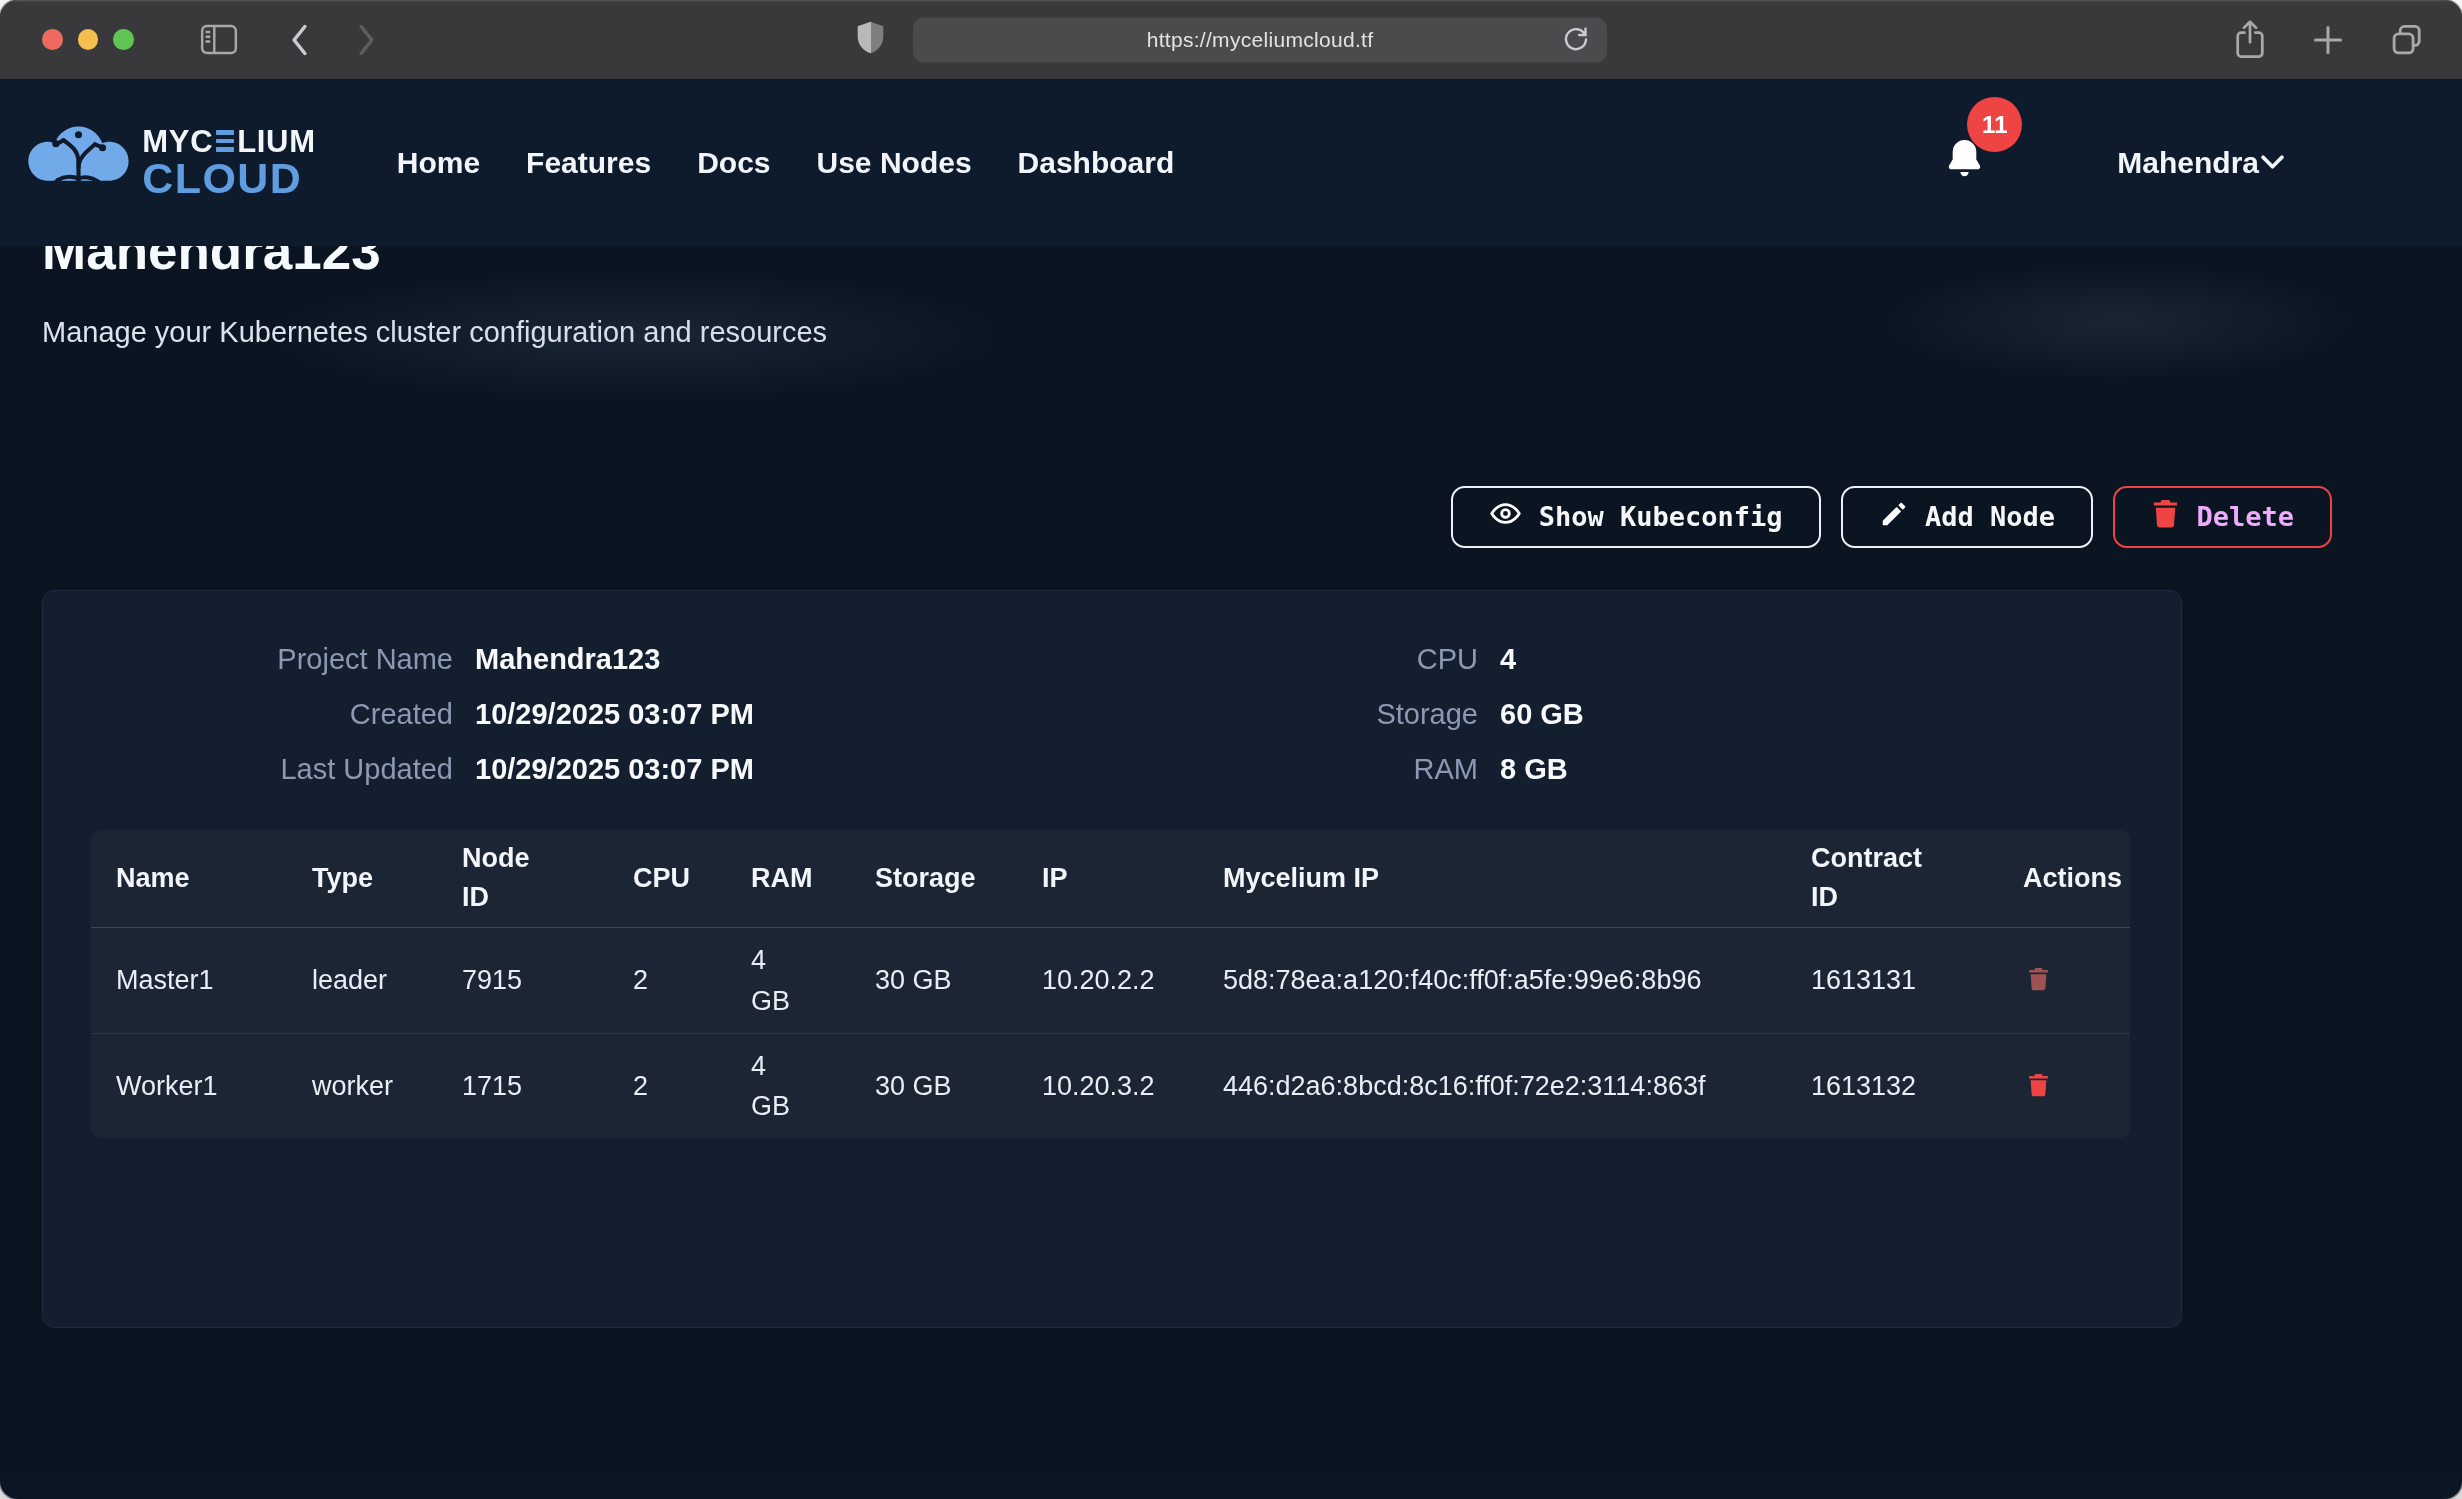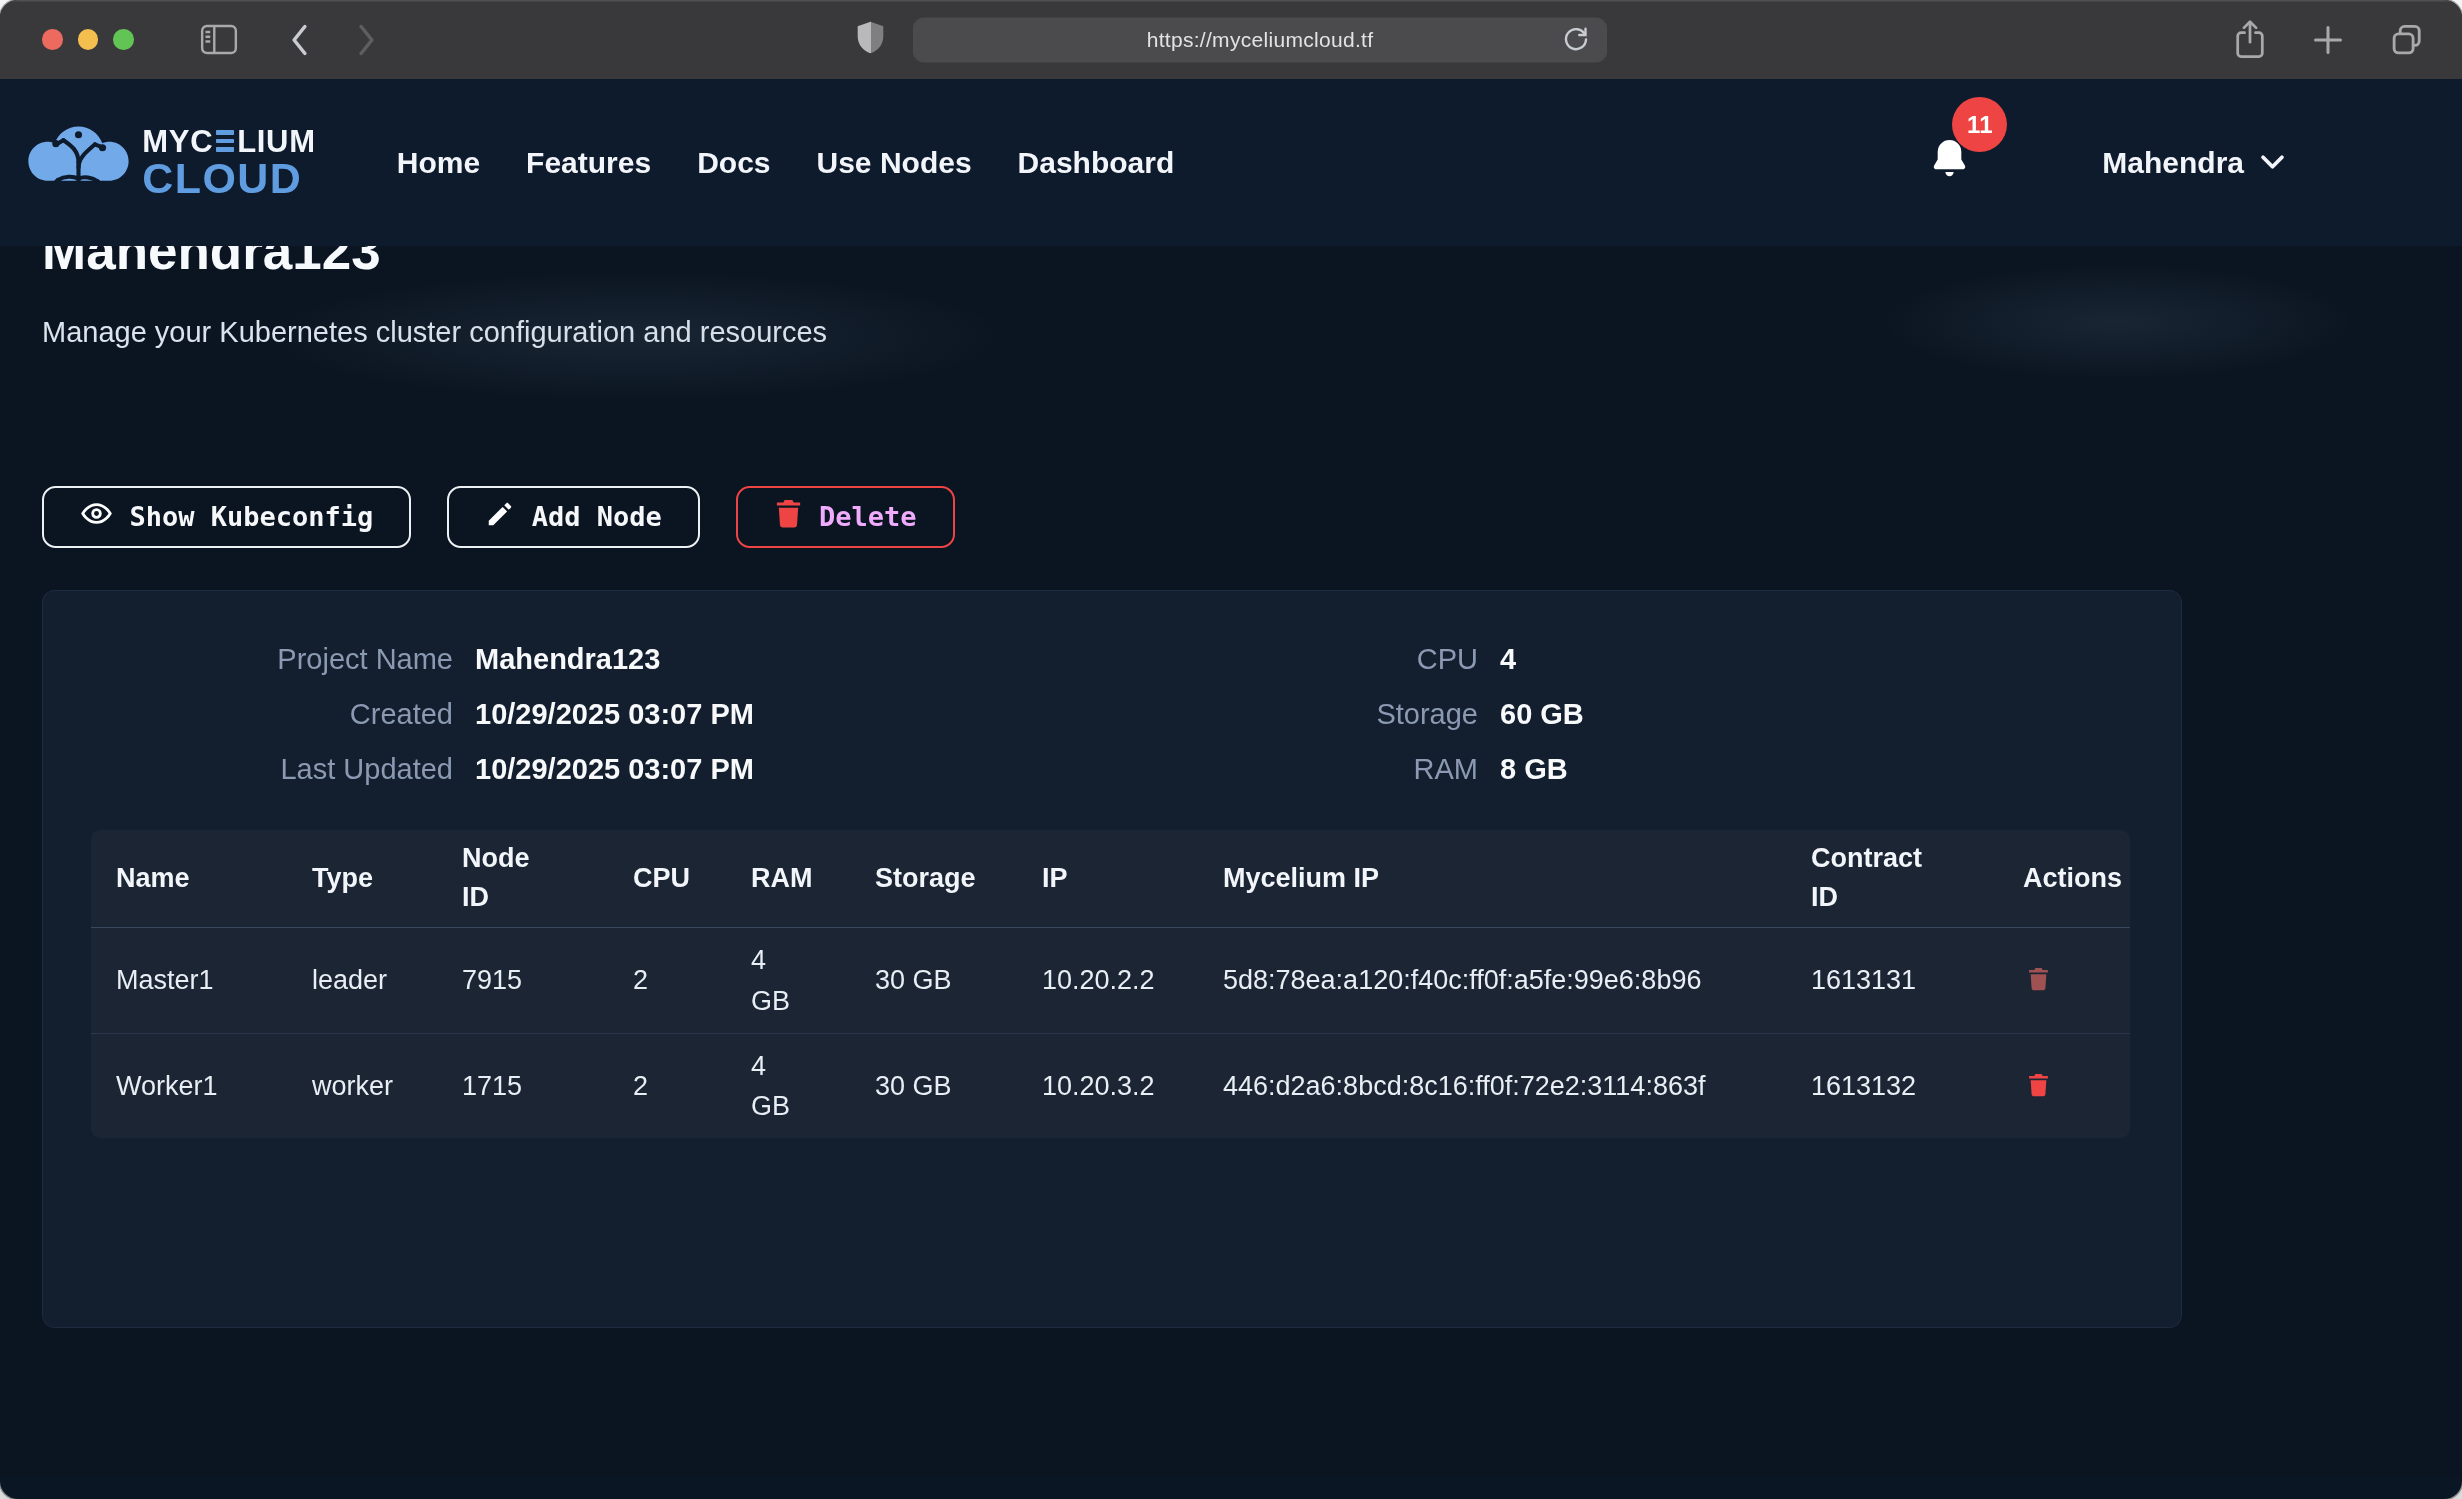--- a/index.html
+++ b/index.html
@@ -53,36 +53,36 @@
   .brand-line2 { font-size:43px; font-weight:700; color:#5f9ce0; letter-spacing:1.4px; margin-top:2.7px; }
   .nav-links { display:flex; gap:46px; margin-left:81px; }
   .nav-link { color:#f2f5f9; font-size:30px; font-weight:700; text-decoration:none; cursor:pointer; }
   .nav-right { margin-left:auto; display:flex; align-items:center; gap:130px; }
   .bell-wrap { position:relative; cursor:pointer; }
   .badge {
     position:absolute; top:-40px; left:25px; min-width:55px; height:55px; border-radius:50%;
     background:#ef4444; color:#fff; font-size:24px; font-weight:700;
     display:flex; align-items:center; justify-content:center;
   }
-  .user-menu { display:flex; align-items:center; gap:15px; cursor:pointer;text-align:center; }
+  .user-menu { display:flex; align-items:center; cursor:pointer;text-align:center; }
   .user-name { color:#f2f5f9; font-size:30px; font-weight:600; }
 
   
   .main { position:relative; z-index:1; height:1253px; background:#0b1522; padding:0 42px; }
   .glow {
     position:absolute; pointer-events:none;
     background:radial-gradient(ellipse at center, rgba(160,180,210,.10), rgba(160,180,210,0) 70%);
   }
   .glow.g1 { left:260px; top:48px; width:752px; height:130px; }
   .glow.g2 { left:1879px; top:41px; width:478px; height:116px; }
 
   .page-title { margin-top:-23px; font-size:53px; line-height:1.05; font-weight:700; color:#f7fafc; }
   .page-subtitle { margin-top:37px; font-size:29px; color:#dbe3ec; font-weight:400; }
 
-  .actions-row { margin-top:137px; display:flex; gap:36px; margin-right:88px; }
+  .actions-row { margin-top:137px; display:flex; justify-content:flex-end; gap:20px; margin-right:88px; }
   .action-btn {
     display:flex; align-items:center; gap:16.4px; height:62px; padding:0 36px;
     background:transparent; border:2.1px solid #eef1f4; border-radius:13.7px;
     color:#f5f7f9; font-family:"DejaVu Sans Mono","Liberation Mono",monospace;
     font-size:27px; font-weight:700; cursor:pointer; white-space:nowrap;
   }
   .action-btn svg { flex:none; }
   .action-btn.danger { border-color:#ef4444; color:#f0abfc; }
 
   

